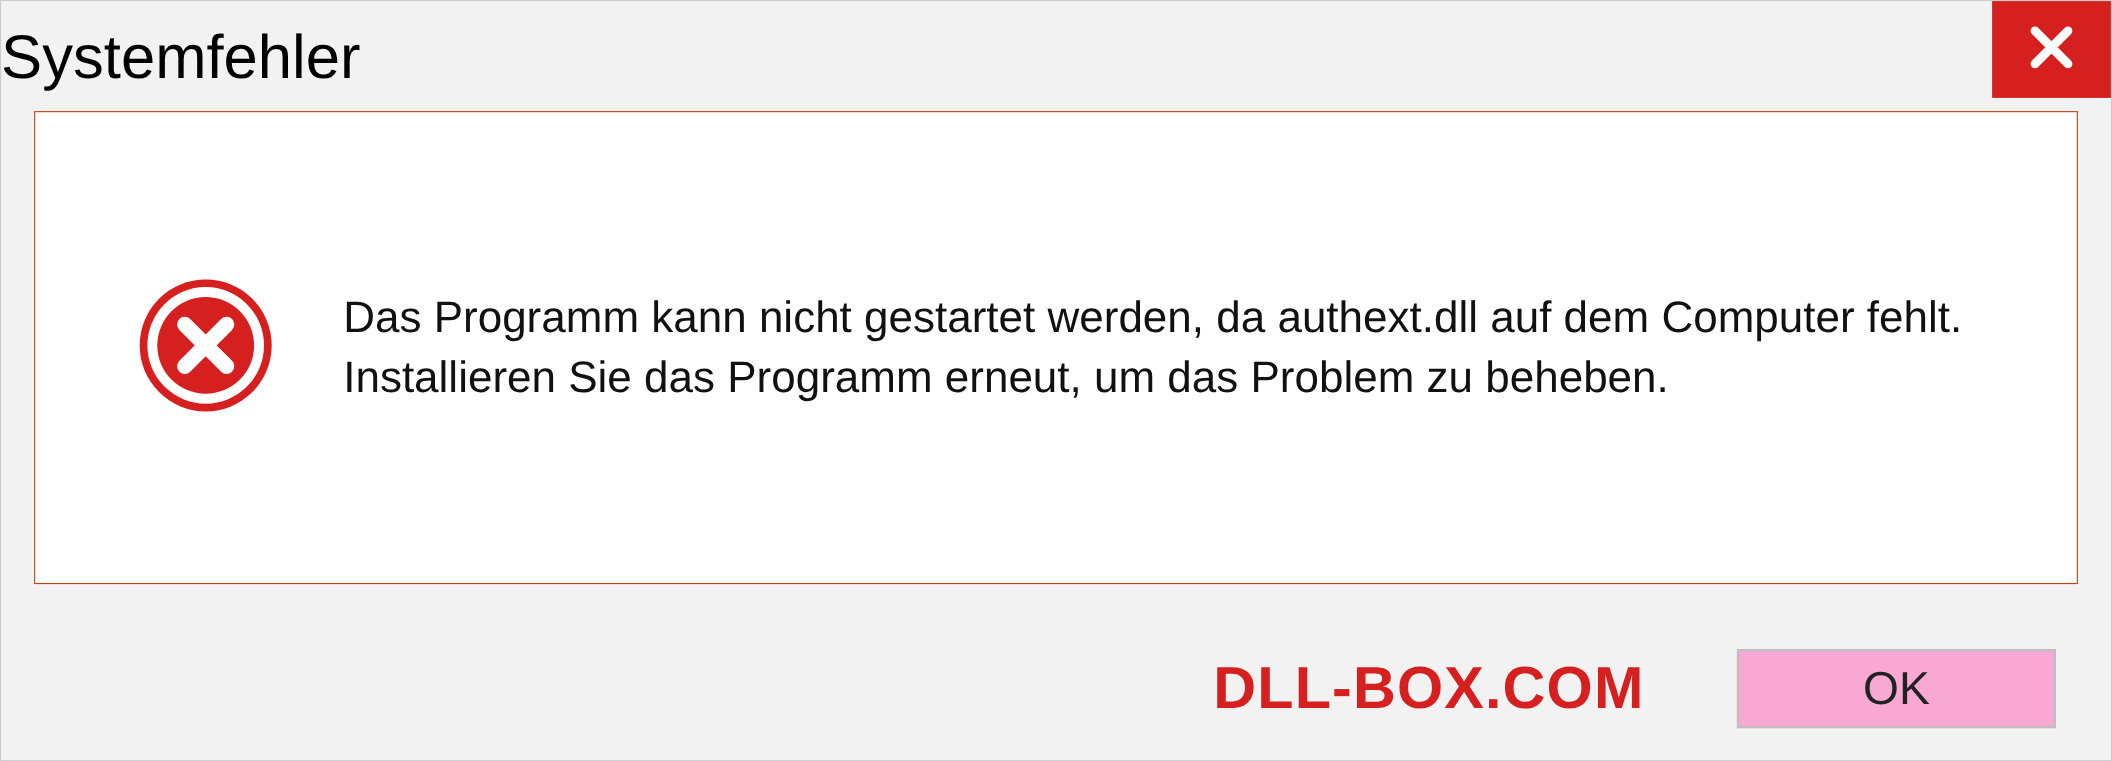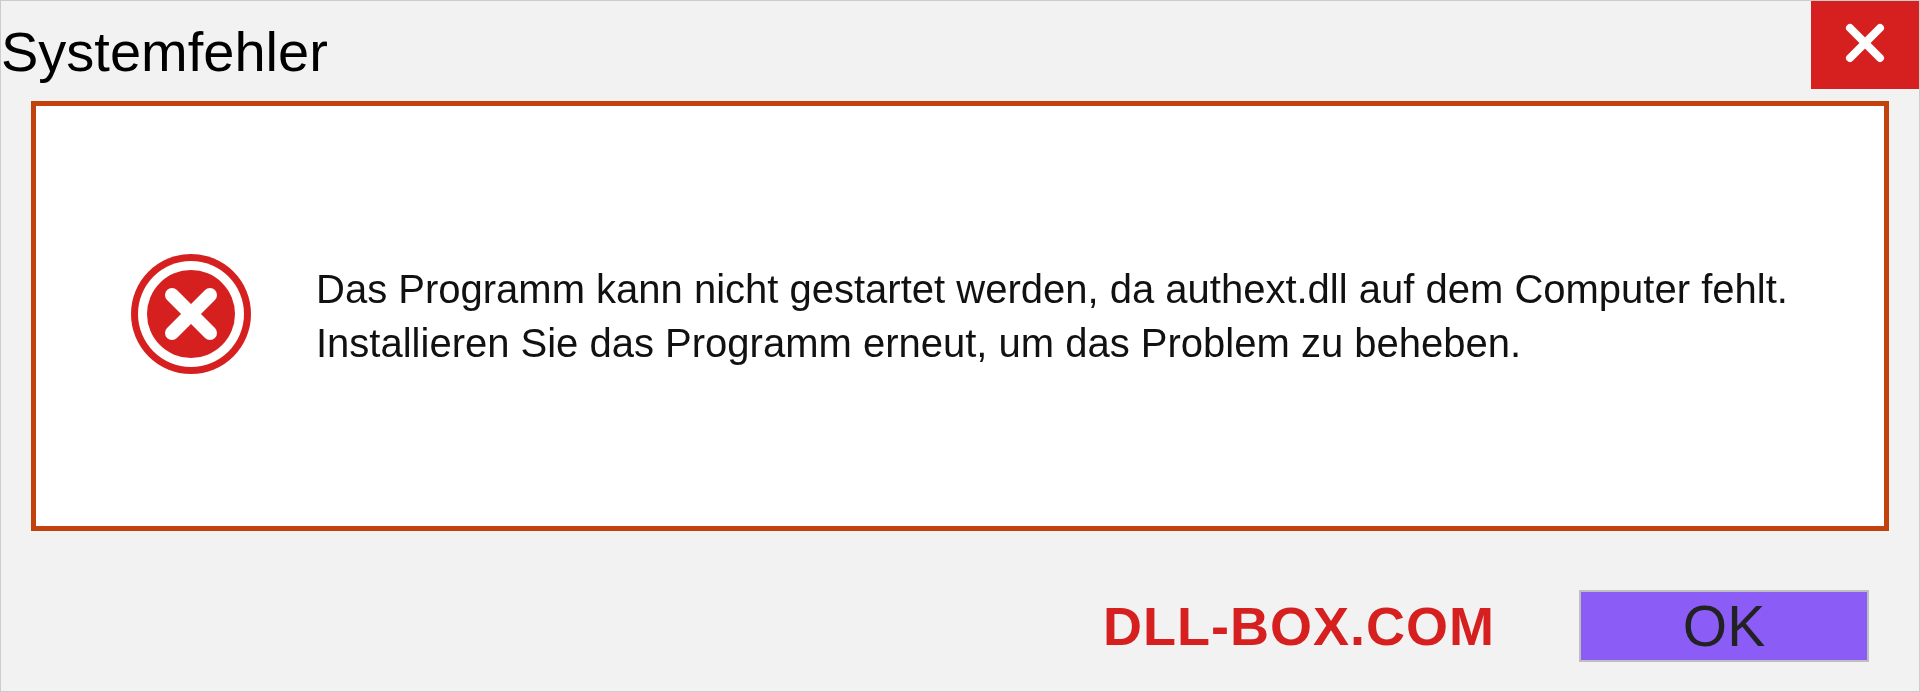--- a/index.html
+++ b/index.html
@@ -39,21 +39,21 @@
       justify-content: center;
       cursor: pointer;
     }
     .close-btn svg {
       width: 50px;
       height: 50px;
     }
     .content-panel {
       margin: 0 30px;
       background: #ffffff;
-      border: 5px solid #c2410c;
+      border: 1px solid #c2410c;
       height: 430px;
       display: flex;
       align-items: center;
       padding: 50px 90px;
     }
     .error-icon-wrap {
       flex-shrink: 0;
       margin-right: 60px;
     }
     .error-icon-wrap svg {
@@ -80,23 +80,23 @@
     .watermark {
       font-size: 54px;
       font-weight: 900;
       color: #d61f1f;
       letter-spacing: 1px;
       font-family: Arial Black, Arial, sans-serif;
     }
     .ok-button {
       width: 290px;
       height: 72px;
-      background: #8b5cf6;
+      background: #f9a8d4;
       border: 2px solid #bfbfbf;
-      font-size: 57px;
+      font-size: 42px;
       color: #222;
       display: flex;
       align-items: center;
       justify-content: center;
       cursor: pointer;
     }
   </style>
 </head>
 <body>
 

